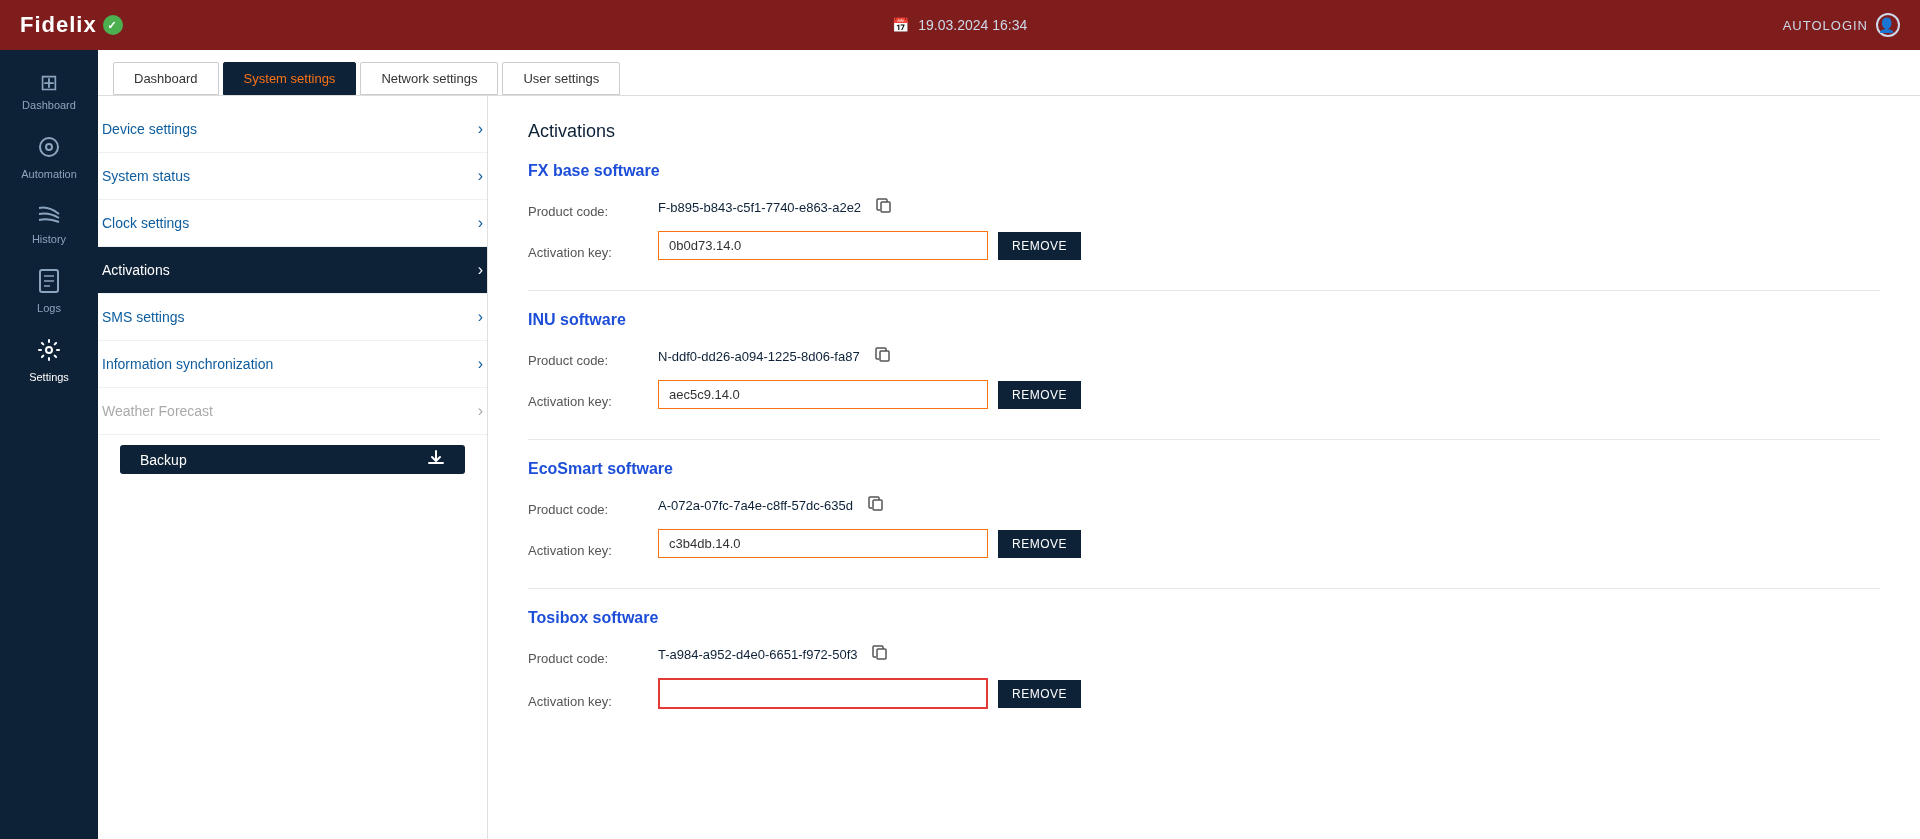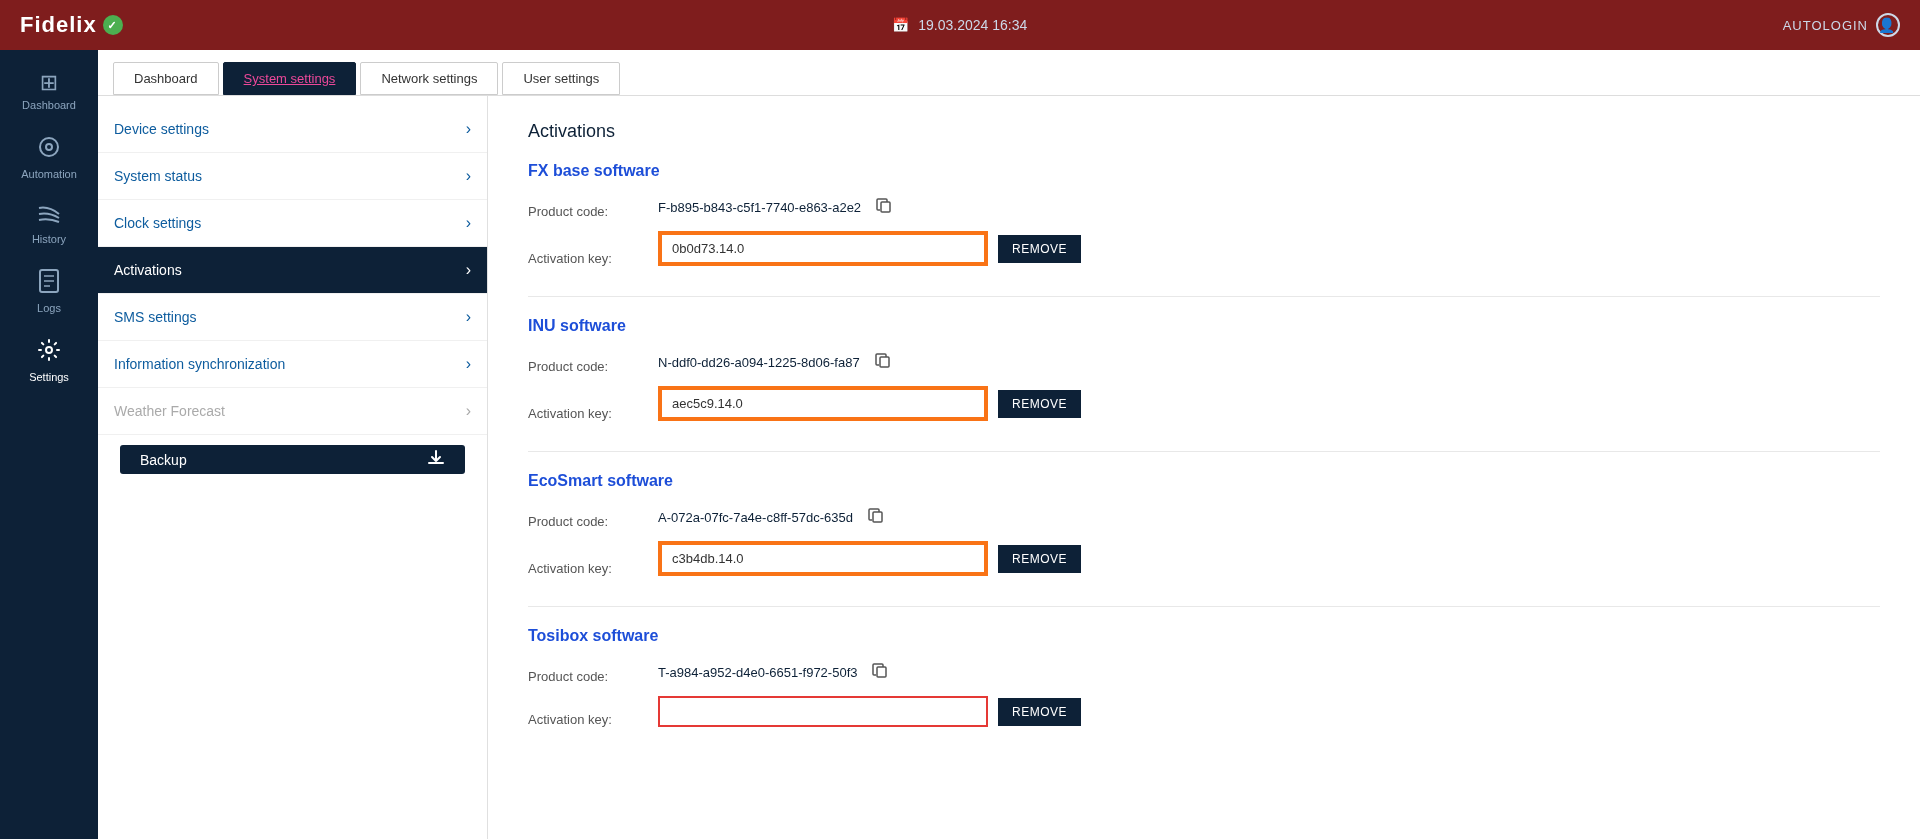--- a/index.html
+++ b/index.html
@@ -132,23 +132,22 @@
       padding: 8px 20px;
       border: 1px solid #ccc;
       background: white;
       cursor: pointer;
       font-size: 13px;
       color: #333;
       border-radius: 2px 2px 0 0;
     }
     .tab-btn.active {
       background: #0d2137;
-      color: #ec4899;
+      color: #f97316;
       border-color: #0d2137;
-      text-decoration: underline;
     }
 
     
     .two-panel {
       display: flex;
       flex: 1;
       overflow: hidden;
     }
 
     
@@ -157,21 +156,21 @@
       background: white;
       border-right: 1px solid #e0e0e0;
       overflow-y: auto;
       flex-shrink: 0;
       padding: 10px 0;
     }
     .menu-item {
       display: flex;
       align-items: center;
       justify-content: space-between;
-      padding: 14px 16px;
+      padding: 14px 4px;
       cursor: pointer;
       color: #0d5c9e;
       font-size: 14px;
       border-bottom: 1px solid #f0f0f0;
     }
     .menu-item.active {
       background: #0d2137;
       color: white;
     }
     .menu-item.disabled {
@@ -246,21 +245,21 @@
       color: #555;
       font-size: 16px;
       padding: 2px 5px;
     }
     .activation-row {
       display: flex;
       align-items: center;
       gap: 10px;
     }
     .activation-input {
-      border: 4px solid #f97316;
+      border: 1px solid #f97316;
       padding: 6px 10px;
       font-size: 13px;
       width: 330px;
       color: #333;
       outline: none;
     }
     .activation-input.error {
       border-color: #e53935;
       border-width: 2px;
     }

